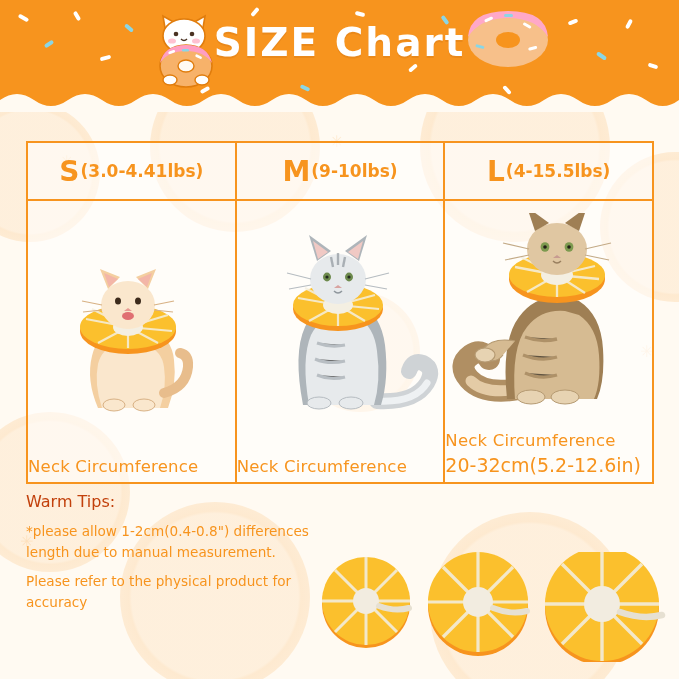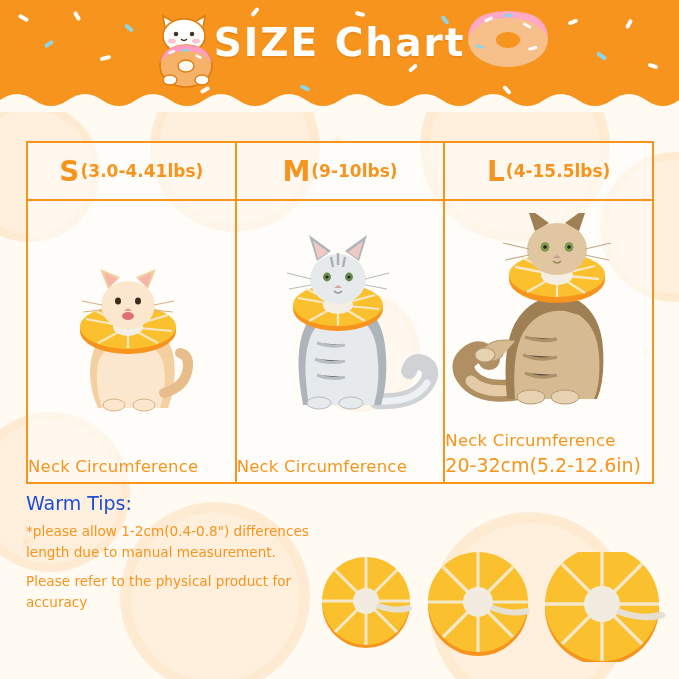--- a/index.html
+++ b/index.html
@@ -89,21 +89,21 @@
     text-align: left; color: #f7941e;
   }
   .cell-caption .l1 { font-size: 16.5px; letter-spacing: .2px; }
   .cell-caption .l2 { font-size: 19px; margin-top: 4px; }
 
   .cat-wrap { position: absolute; left: 0; bottom: 66px; width: 100%; height: 205px; }
 
   
   .tips-title {
     position: absolute; left: 26px; top: 492px;
-    font-size: 19px; color: #1d4ed8; font-weight: normal;
+    font-size: 16px; color: #c2410c; font-weight: normal;
   }
   .tips {
     position: absolute; left: 26px; top: 521px; width: 300px;
     color: #f7941e; font-size: 13.6px; line-height: 21px;
   }
   .tips p { margin: 0 0 8px 0; }
 
   .collars { position: absolute; left: 310px; top: 552px; width: 360px; height: 110px; }
 </style>
 </head>

